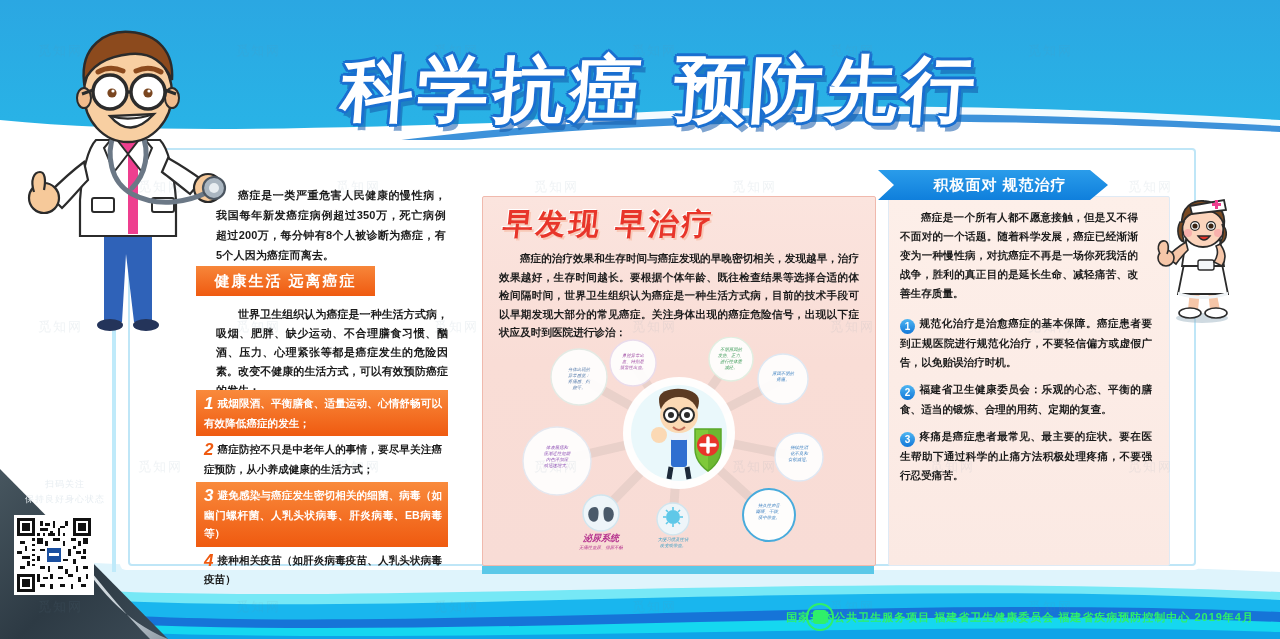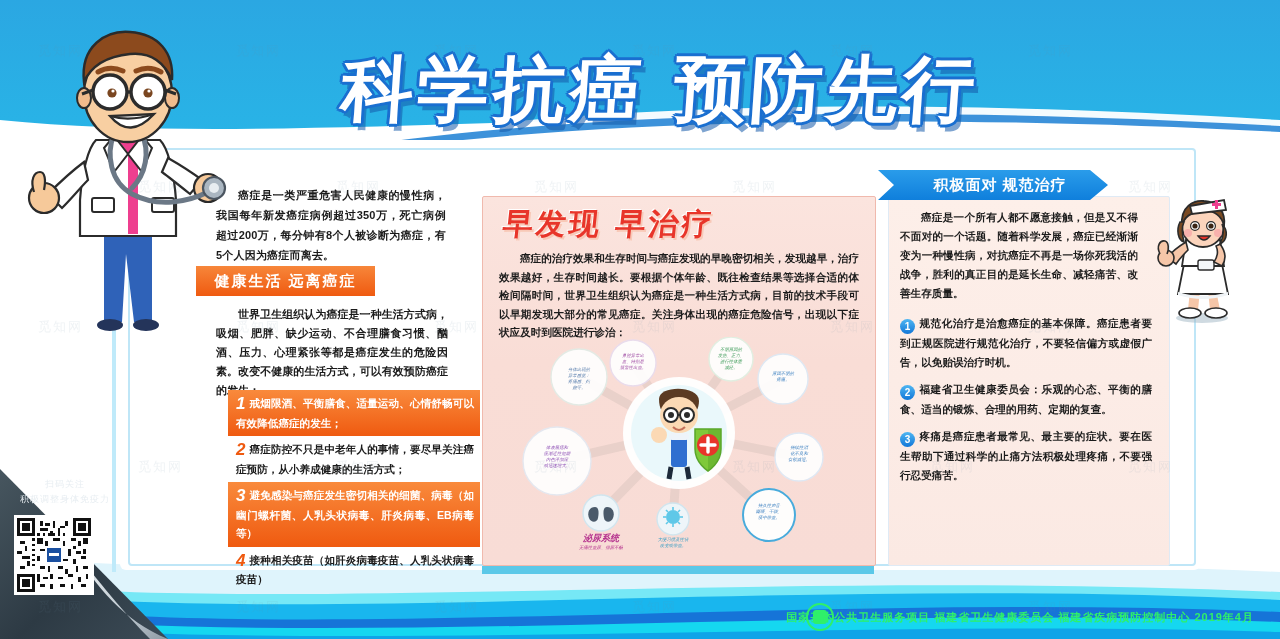--- a/index.html
+++ b/index.html
@@ -59,21 +59,21 @@
     clip-path:polygon(0 0,100% 0,100% 100%,0 100%);
   }
   .banner-orange::after{
     content:"";position:absolute;right:-96px;top:14px;width:96px;height:2px;background:#2e8fd4;
   }
   .lead{
     position:absolute;left:216px;top:305px;width:232px;
     font-size:11px;line-height:19px;color:#1b1b1b;font-weight:bold;
     text-indent:22px;text-align:justify;
   }
-  .llist{position:absolute;left:196px;top:390px;width:252px;margin-left:32px;}
+  .llist{position:absolute;left:196px;top:390px;width:252px;}
   .litem{
     position:relative;font-size:10.6px;line-height:18.5px;font-weight:bold;
     padding:4px 6px 4px 8px;box-sizing:border-box;text-align:justify;
   }
   .litem.hl{background:linear-gradient(180deg,#f98a3c 0%,#ef5a10 100%);color:#fff;}
   .litem.pl{color:#1b1b1b;}
   .lnum{
     display:inline-block;font-size:17px;font-weight:bold;font-style:italic;
     vertical-align:-2px;margin-right:4px;
   }
@@ -449,21 +449,21 @@
           <stop offset="70%" stop-color="#b9c4cc"></stop>
           <stop offset="100%" stop-color="#8e9aa3"></stop>
         </linearGradient>
       </defs>
       <path d="M0,0 L0,170 L168,170 Z" fill="url(#fold)"></path>
       <path d="M150,170 C126,146 96,110 72,78 C96,118 124,152 168,170 Z" fill="url(#curl)"></path>
     </svg>
   </div>
   <div class="qr-cap">
     <div>扫码关注</div>
-    <div>积极调整身体免疫力</div>
+    <div>保持良好身心状态</div>
   </div>
   <div class="qr-box">
     <svg viewBox="0 0 29 29" shape-rendering="crispEdges">
       <rect width="29" height="29" fill="#fff"></rect>
       <g fill="#111">
 
         <rect x="0" y="0" width="7" height="1"></rect>
           <rect x="0" y="6" width="7" height="1"></rect>
         <rect x="0" y="0" width="1" height="7"></rect>
           <rect x="6" y="0" width="1" height="7"></rect>

